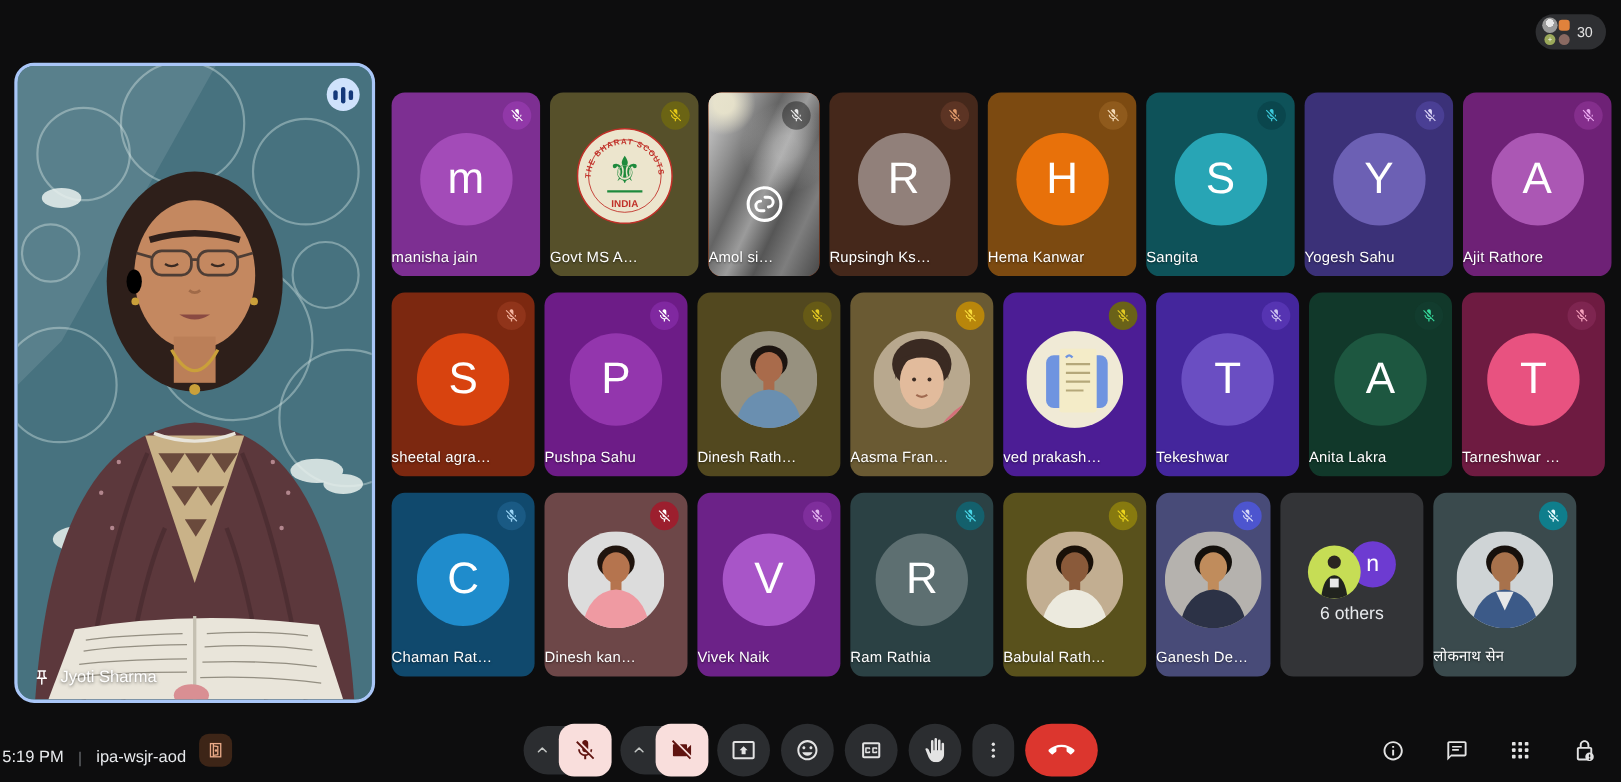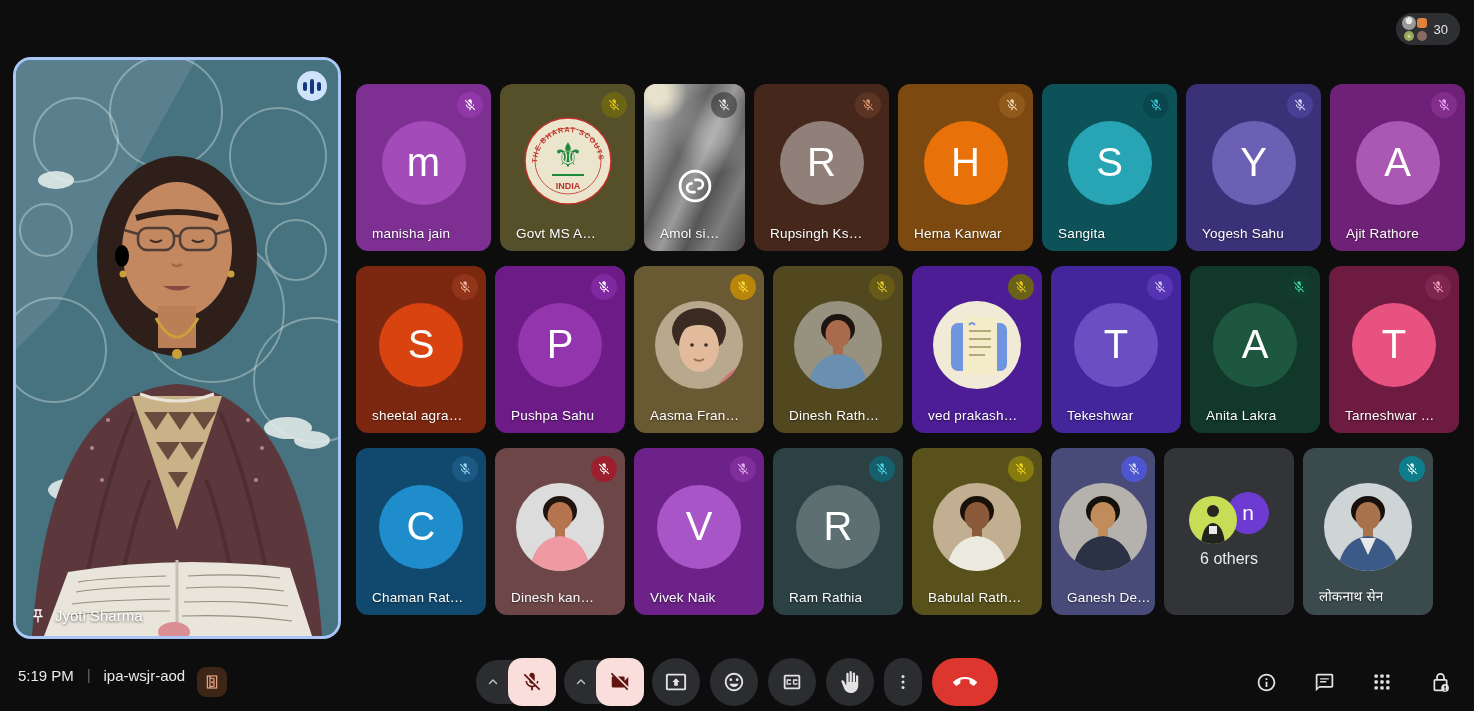--- a/index.html
+++ b/index.html
@@ -40,21 +40,21 @@
   }
 
   
   .grid{position:absolute;left:356px;top:84px;display:flex;flex-direction:column;gap:15px}
   .grid-row{display:flex;gap:9px}
   .tile{
     position:relative;height:167px;border-radius:12px;overflow:hidden;flex:0 0 auto;
     display:flex;align-items:center;justify-content:center;
   }
   .tile-name{
-    position:absolute;left:16px;bottom:10px;max-width:calc(100% - 20px);
+    position:absolute;left:0;bottom:10px;max-width:calc(100% - 20px);
     font-size:13.5px;font-weight:500;color:#fff;white-space:nowrap;overflow:hidden;
     text-shadow:0 1px 2px rgba(0,0,0,.55);letter-spacing:.2px;
   }
   .avatar-circle{width:84px;height:84px;border-radius:50%;display:flex;align-items:center;justify-content:center;margin-bottom:10px}
   .avatar-letter{font-size:40px;color:#fff}
   .photo-circle{width:88px;height:88px;border-radius:50%;overflow:hidden;margin-bottom:10px}
   .mic-badge{
     position:absolute;top:8px;right:8px;width:26px;height:26px;border-radius:50%;
     display:flex;align-items:center;justify-content:center;z-index:3;
   }
@@ -68,21 +68,21 @@
   .link-off-wrap{position:absolute;left:50%;top:62%;transform:translate(-50%,-50%);z-index:2}
   .others-avatars{display:flex;align-items:center;justify-content:center;margin-bottom:6px}
   .mini-avatar{border-radius:50%;display:flex;align-items:center;justify-content:center;overflow:hidden}
   .mini-avatar.a1{width:48px;height:48px;background:#c6dd55;z-index:1}
   .mini-avatar.a2{width:42px;height:42px;background:#6d3bd1;margin-left:-10px;margin-top:-14px;color:#fff;font-size:21px}
   .others-label{font-size:16px;font-weight:500;color:#e8eaed}
   .tile.others-tile{flex-direction:column}
 
   
   .bottom-bar{position:absolute;left:0;right:0;bottom:0;height:58px}
-  .bar-left{position:absolute;left:18px;top:50%;transform:translateY(-50%);display:flex;align-items:flex-start}
+  .bar-left{position:absolute;left:2px;top:50%;transform:translateY(-50%);display:flex;align-items:flex-end}
   .bar-left .time{font-size:15px;font-weight:500;color:#e8eaed}
   .bar-left .sep{margin:0 13px;color:#6b6e71;font-size:14px}
   .bar-left .code{font-size:15px;color:#e8eaed}
   .door-chip{width:30px;height:30px;border-radius:9px;background:#3d2517;margin-left:12px;display:flex;align-items:center;justify-content:center;cursor:pointer}
   .bar-center{position:absolute;left:50%;top:50%;transform:translate(-50%,-50%);display:flex;align-items:center;gap:10px}
   .ctrl-group{display:flex;align-items:center;background:#2b2d30;border-radius:24px;height:44px;padding-left:2px}
   .chev-btn{width:30px;height:44px;border:0;background:transparent;color:#c4c7c5;display:flex;align-items:center;justify-content:center;cursor:pointer;padding:0}
   .muted-btn{width:48px;height:48px;border:0;border-radius:14px;background:#f9dedc;color:#601410;display:flex;align-items:center;justify-content:center;cursor:pointer;margin:-2px -2px -2px 0}
   .round-btn{width:48px;height:48px;border:0;border-radius:50%;background:#2b2d30;color:#e3e3e3;display:flex;align-items:center;justify-content:center;cursor:pointer}
   .narrow-btn{width:38px;height:48px;border:0;border-radius:19px;background:#2b2d30;color:#e3e3e3;display:flex;align-items:center;justify-content:center;cursor:pointer}
@@ -319,52 +319,52 @@
         <div class="mic-badge" style="background:#8028a0;color:#ffffff">
           <svg width="14" height="14" viewBox="0 0 24 24" fill="currentColor">
             <path d="M19 11h-1.7c0 .74-.16 1.43-.43 2.05l1.23 1.23c.56-.98.9-2.09.9-3.28zm-4.02.17c0-.06.02-.11.02-.17V5c0-1.66-1.34-3-3-3S9 3.34 9 5v.18l5.98 5.99zM4.27 3 3 4.27l6.01 6.01V11c0 1.66 1.33 3 2.99 3 .22 0 .44-.03.65-.08l1.66 1.66c-.71.33-1.5.52-2.31.52-2.76 0-5.3-2.1-5.3-5.1H5c0 3.41 2.72 6.23 6 6.72V21h2v-3.28c.91-.13 1.77-.45 2.54-.9L19.73 21 21 19.73 4.27 3z"></path>
           </svg>
         </div>
         <div class="avatar-circle" style="background:#9336ad">
           <span class="avatar-letter">P</span>
         </div>
         <div class="tile-name">Pushpa Sahu</div>
       </div>
+      <div class="tile" style="background: rgb(82, 72, 31); width: 130px;">
+        <div class="mic-badge" style="background:#665a16;color:#e3c922">
+          <svg width="14" height="14" viewBox="0 0 24 24" fill="currentColor">
+            <path d="M19 11h-1.7c0 .74-.16 1.43-.43 2.05l1.23 1.23c.56-.98.9-2.09.9-3.28zm-4.02.17c0-.06.02-.11.02-.17V5c0-1.66-1.34-3-3-3S9 3.34 9 5v.18l5.98 5.99zM4.27 3 3 4.27l6.01 6.01V11c0 1.66 1.33 3 2.99 3 .22 0 .44-.03.65-.08l1.66 1.66c-.71.33-1.5.52-2.31.52-2.76 0-5.3-2.1-5.3-5.1H5c0 3.41 2.72 6.23 6 6.72V21h2v-3.28c.91-.13 1.77-.45 2.54-.9L19.73 21 21 19.73 4.27 3z"></path>
+          </svg>
+        </div>
+        <div class="photo-circle"><svg width="88" height="88" viewBox="0 0 88 88">
+            <rect width="88" height="88" fill="#97917f"></rect>
+            <ellipse cx="44" cy="28" rx="17" ry="15" fill="#1c1410"></ellipse>
+            <ellipse cx="44" cy="33" rx="12.5" ry="14" fill="#a96b4b"></ellipse>
+            <rect x="39" y="45" width="10" height="9" fill="#a96b4b"></rect>
+            <path d="M13 88 Q19 55 44 53 Q69 55 75 88 Z" fill="#6a8fb0"></path>
+          </svg></div>
+        <div class="tile-name">Dinesh Rath…</div>
+      </div>
       <div class="tile" style="background: rgb(106, 90, 51); width: 130px;">
         <div class="mic-badge" style="background:#b8860b;color:#f7dc3c">
           <svg width="14" height="14" viewBox="0 0 24 24" fill="currentColor">
             <path d="M19 11h-1.7c0 .74-.16 1.43-.43 2.05l1.23 1.23c.56-.98.9-2.09.9-3.28zm-4.02.17c0-.06.02-.11.02-.17V5c0-1.66-1.34-3-3-3S9 3.34 9 5v.18l5.98 5.99zM4.27 3 3 4.27l6.01 6.01V11c0 1.66 1.33 3 2.99 3 .22 0 .44-.03.65-.08l1.66 1.66c-.71.33-1.5.52-2.31.52-2.76 0-5.3-2.1-5.3-5.1H5c0 3.41 2.72 6.23 6 6.72V21h2v-3.28c.91-.13 1.77-.45 2.54-.9L19.73 21 21 19.73 4.27 3z"></path>
           </svg>
         </div>
         <div class="photo-circle"><svg width="88" height="88" viewBox="0 0 88 88">
             <rect width="88" height="88" fill="#b8a88e"></rect>
             <ellipse cx="44" cy="30" rx="27" ry="23" fill="#3a2a22"></ellipse>
             <ellipse cx="44" cy="46" rx="20" ry="25" fill="#e2bb9c"></ellipse>
             <path d="M20 28 Q44 12 68 28 L68 44 Q64 24 44 24 Q24 24 20 44 Z" fill="#3a2a22"></path>
             <path d="M60 88 Q72 70 88 64 L88 88 Z" fill="#d4707a"></path>
             <circle cx="37" cy="44" r="1.8" fill="#3a2a22"></circle>
             <circle cx="51" cy="44" r="1.8" fill="#3a2a22"></circle>
             <path d="M39 58 q5 3.5 10 0" stroke="#a06a50" stroke-width="2" fill="none"></path>
           </svg></div>
         <div class="tile-name">Aasma Fran…</div>
-      </div>
-      <div class="tile" style="background: rgb(82, 72, 31); width: 130px;">
-        <div class="mic-badge" style="background:#665a16;color:#e3c922">
-          <svg width="14" height="14" viewBox="0 0 24 24" fill="currentColor">
-            <path d="M19 11h-1.7c0 .74-.16 1.43-.43 2.05l1.23 1.23c.56-.98.9-2.09.9-3.28zm-4.02.17c0-.06.02-.11.02-.17V5c0-1.66-1.34-3-3-3S9 3.34 9 5v.18l5.98 5.99zM4.27 3 3 4.27l6.01 6.01V11c0 1.66 1.33 3 2.99 3 .22 0 .44-.03.65-.08l1.66 1.66c-.71.33-1.5.52-2.31.52-2.76 0-5.3-2.1-5.3-5.1H5c0 3.41 2.72 6.23 6 6.72V21h2v-3.28c.91-.13 1.77-.45 2.54-.9L19.73 21 21 19.73 4.27 3z"></path>
-          </svg>
-        </div>
-        <div class="photo-circle"><svg width="88" height="88" viewBox="0 0 88 88">
-            <rect width="88" height="88" fill="#97917f"></rect>
-            <ellipse cx="44" cy="28" rx="17" ry="15" fill="#1c1410"></ellipse>
-            <ellipse cx="44" cy="33" rx="12.5" ry="14" fill="#a96b4b"></ellipse>
-            <rect x="39" y="45" width="10" height="9" fill="#a96b4b"></rect>
-            <path d="M13 88 Q19 55 44 53 Q69 55 75 88 Z" fill="#6a8fb0"></path>
-          </svg></div>
-        <div class="tile-name">Dinesh Rath…</div>
       </div>
       <div class="tile" style="background: #4c1d95; width: 130px;">
         <div class="mic-badge" style="background:#6a6218;color:#e3c922">
           <svg width="14" height="14" viewBox="0 0 24 24" fill="currentColor">
             <path d="M19 11h-1.7c0 .74-.16 1.43-.43 2.05l1.23 1.23c.56-.98.9-2.09.9-3.28zm-4.02.17c0-.06.02-.11.02-.17V5c0-1.66-1.34-3-3-3S9 3.34 9 5v.18l5.98 5.99zM4.27 3 3 4.27l6.01 6.01V11c0 1.66 1.33 3 2.99 3 .22 0 .44-.03.65-.08l1.66 1.66c-.71.33-1.5.52-2.31.52-2.76 0-5.3-2.1-5.3-5.1H5c0 3.41 2.72 6.23 6 6.72V21h2v-3.28c.91-.13 1.77-.45 2.54-.9L19.73 21 21 19.73 4.27 3z"></path>
           </svg>
         </div>
         <div class="photo-circle"><svg width="88" height="88" viewBox="0 0 88 88">
             <rect width="88" height="88" fill="#f0ead6"></rect>
             <rect x="18" y="22" width="56" height="48" rx="7" fill="#6f94e0"></rect>

